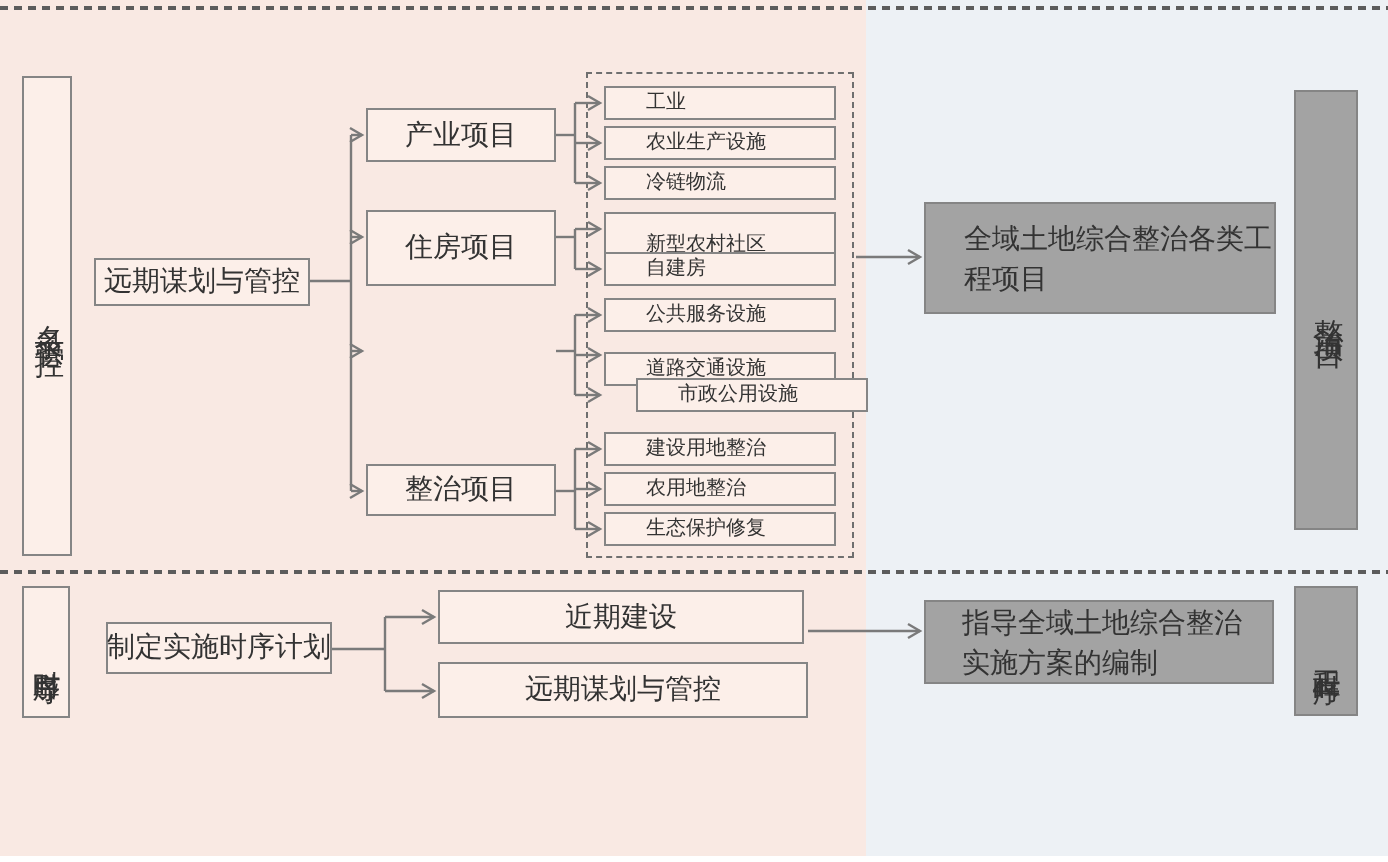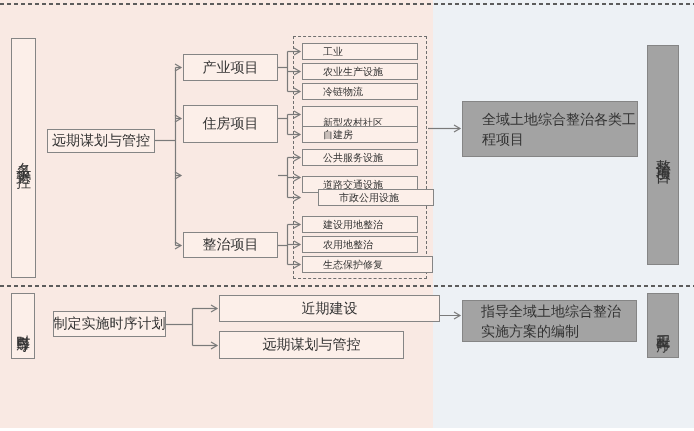--- a/index.html
+++ b/index.html
@@ -128,41 +128,41 @@
   </div>
   <div class="box pinkfill item" style="left:302px;top:189px;width:116px;height:17px;margin-left:16px;">
     <span>市政公用设施</span>
   </div>
   <div class="box pinkfill item" style="left:302px;top:216px;width:116px;height:17px;">
     <span>建设用地整治</span>
   </div>
   <div class="box pinkfill item" style="left:302px;top:236px;width:116px;height:17px;">
     <span>农用地整治</span>
   </div>
-  <div class="box pinkfill item" style="left:302px;top:256px;width:131px;height:17px;">
+  <div class="box pinkfill item" style="left:302px;top:256px;width:116px;height:17px;">
     <span>生态保护修复</span>
   </div>
 
   <div class="box bluefill wrapbox" style="left:462px;top:101px;width:176px;height:56px;padding-left:19px;padding-right:1px;">
     <span style="display:block;">全域土地综合整治各类工程项目</span>
   </div>
 
   <div class="box bluefill vbox" style="left:647px;top:45px;width:32px;height:220px;">
     <span>整治项目</span>
   </div>
 
   <div class="box pinkfill vbox" style="left:11px;top:293px;width:24px;height:66px;">
     <span style="letter-spacing:1px;font-size:14px;">时序引导</span>
   </div>
 
   <div class="box pinkfill" style="left:53px;top:311px;width:113px;height:26px;">
     <span>制定实施时序计划</span>
   </div>
 
-  <div class="box pinkfill" style="left:219px;top:295px;width:221px;height:27px;">
+  <div class="box pinkfill" style="left:219px;top:295px;width:183px;height:27px;">
     <span>近期建设</span>
   </div>
   <div class="box pinkfill" style="left:219px;top:331px;width:185px;height:28px;">
     <span>远期谋划与管控</span>
   </div>
 
   <div class="box bluefill wrapbox" style="left:462px;top:300px;width:175px;height:42px;padding-left:18px;padding-right:6px;">
     <span style="display:block;">指导全域土地综合整治实施方案的编制</span>
   </div>
 

